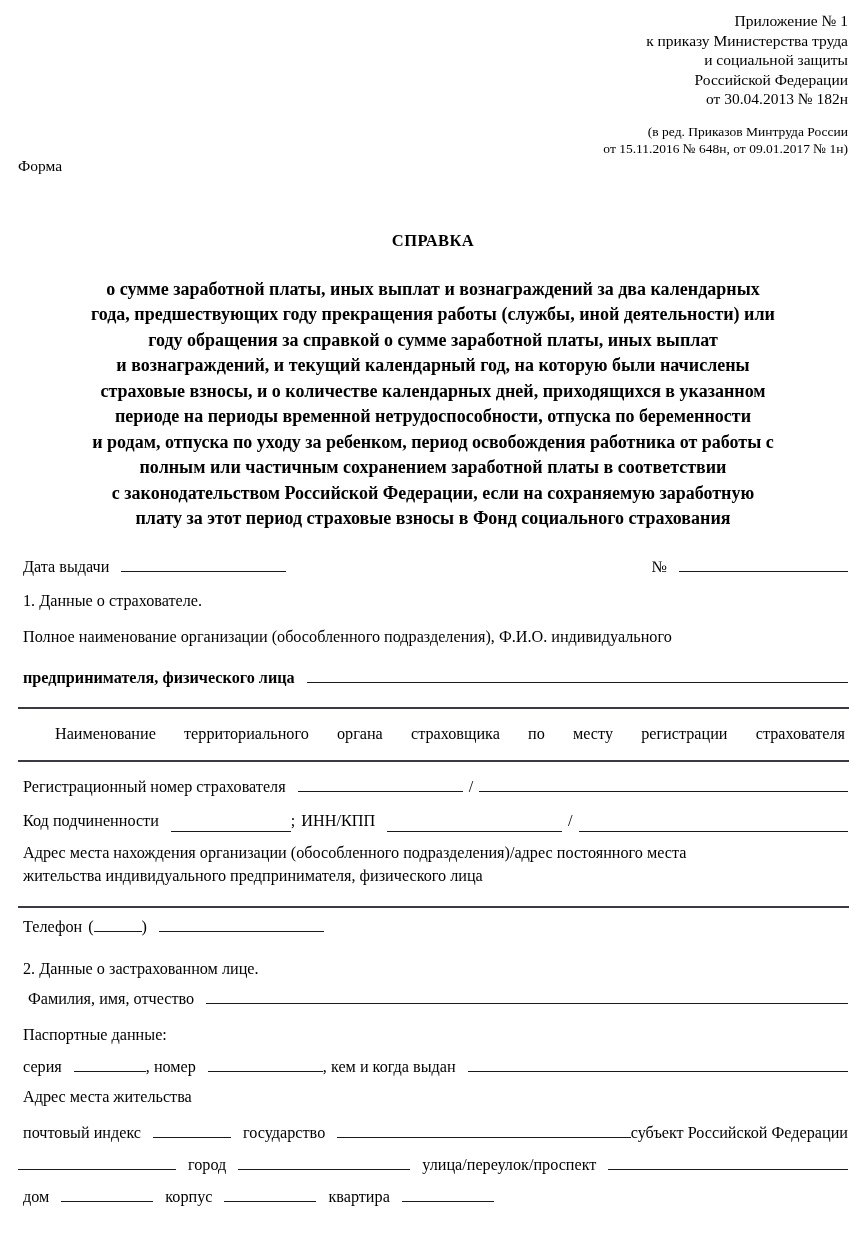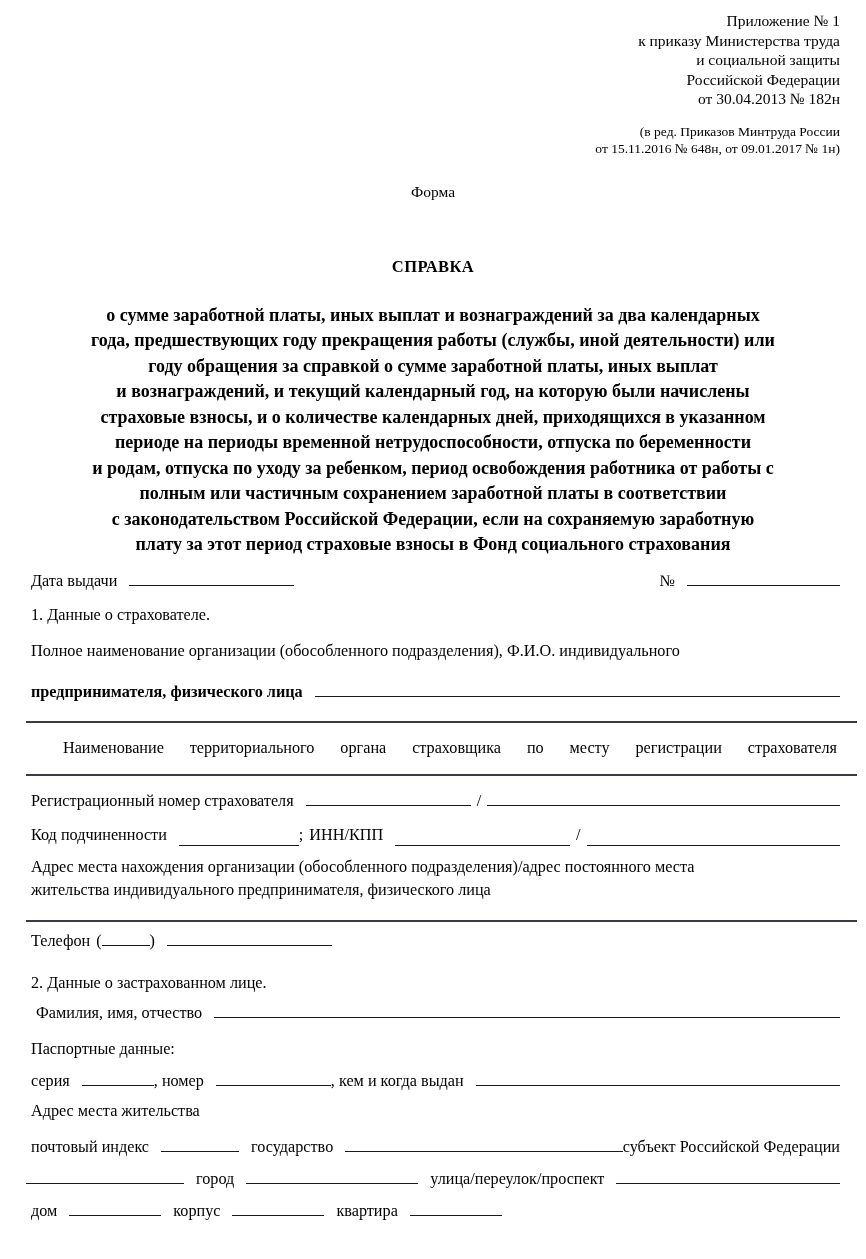--- a/index.html
+++ b/index.html
@@ -13,39 +13,38 @@
     position: relative;
     font-family: "Liberation Serif", "DejaVu Serif", serif;
     color: #000000;
     overflow: hidden;
   }
   .page {
     position: relative;
     width: 866px;
     height: 1259px;
     box-sizing: border-box;
-    padding: 0 26px;
+    padding: 0 18px;
   }
 
   
   .header {
     padding-top: 11px;
     text-align: right;
     font-size: 15.5px;
     line-height: 19.5px;
   }
   .header .line { white-space: nowrap; }
   .header-ed {
     margin-top: 14px;
     font-size: 13.5px;
     line-height: 17px;
   }
   .forma {
-    margin-top: 26px;
-    text-align: center;
+    text-align: left;
     font-size: 15.5px;
   }
 
   
   .doc-title {
     margin-top: 56px;
     text-align: center;
     font-weight: bold;
     font-size: 16.5px;
     letter-spacing: 0.4px;
@@ -102,21 +101,21 @@
   }
 
   
   .mt2  { margin-top: 18px; font-weight: bold; }
   .mt10 { margin-top: 10px; }
   .mt12 { margin-top: 12px; }
   .mt14 { margin-top: 14px; }
   .mt16 { margin-top: 8px; }
   .mt18 { margin-top: 18px; }
   .mt20 { margin-top: 20px; }
-  .mt24 { margin-top: 12px; }
+  .mt24 { margin-top: 24px; }
 </style>
 </head>
 <body>
 
 <div class="page">
 
   <div class="header">
     <div class="line">Приложение № 1</div>
     <div class="line">к приказу Министерства труда</div>
     <div class="line">и социальной защиты</div>

